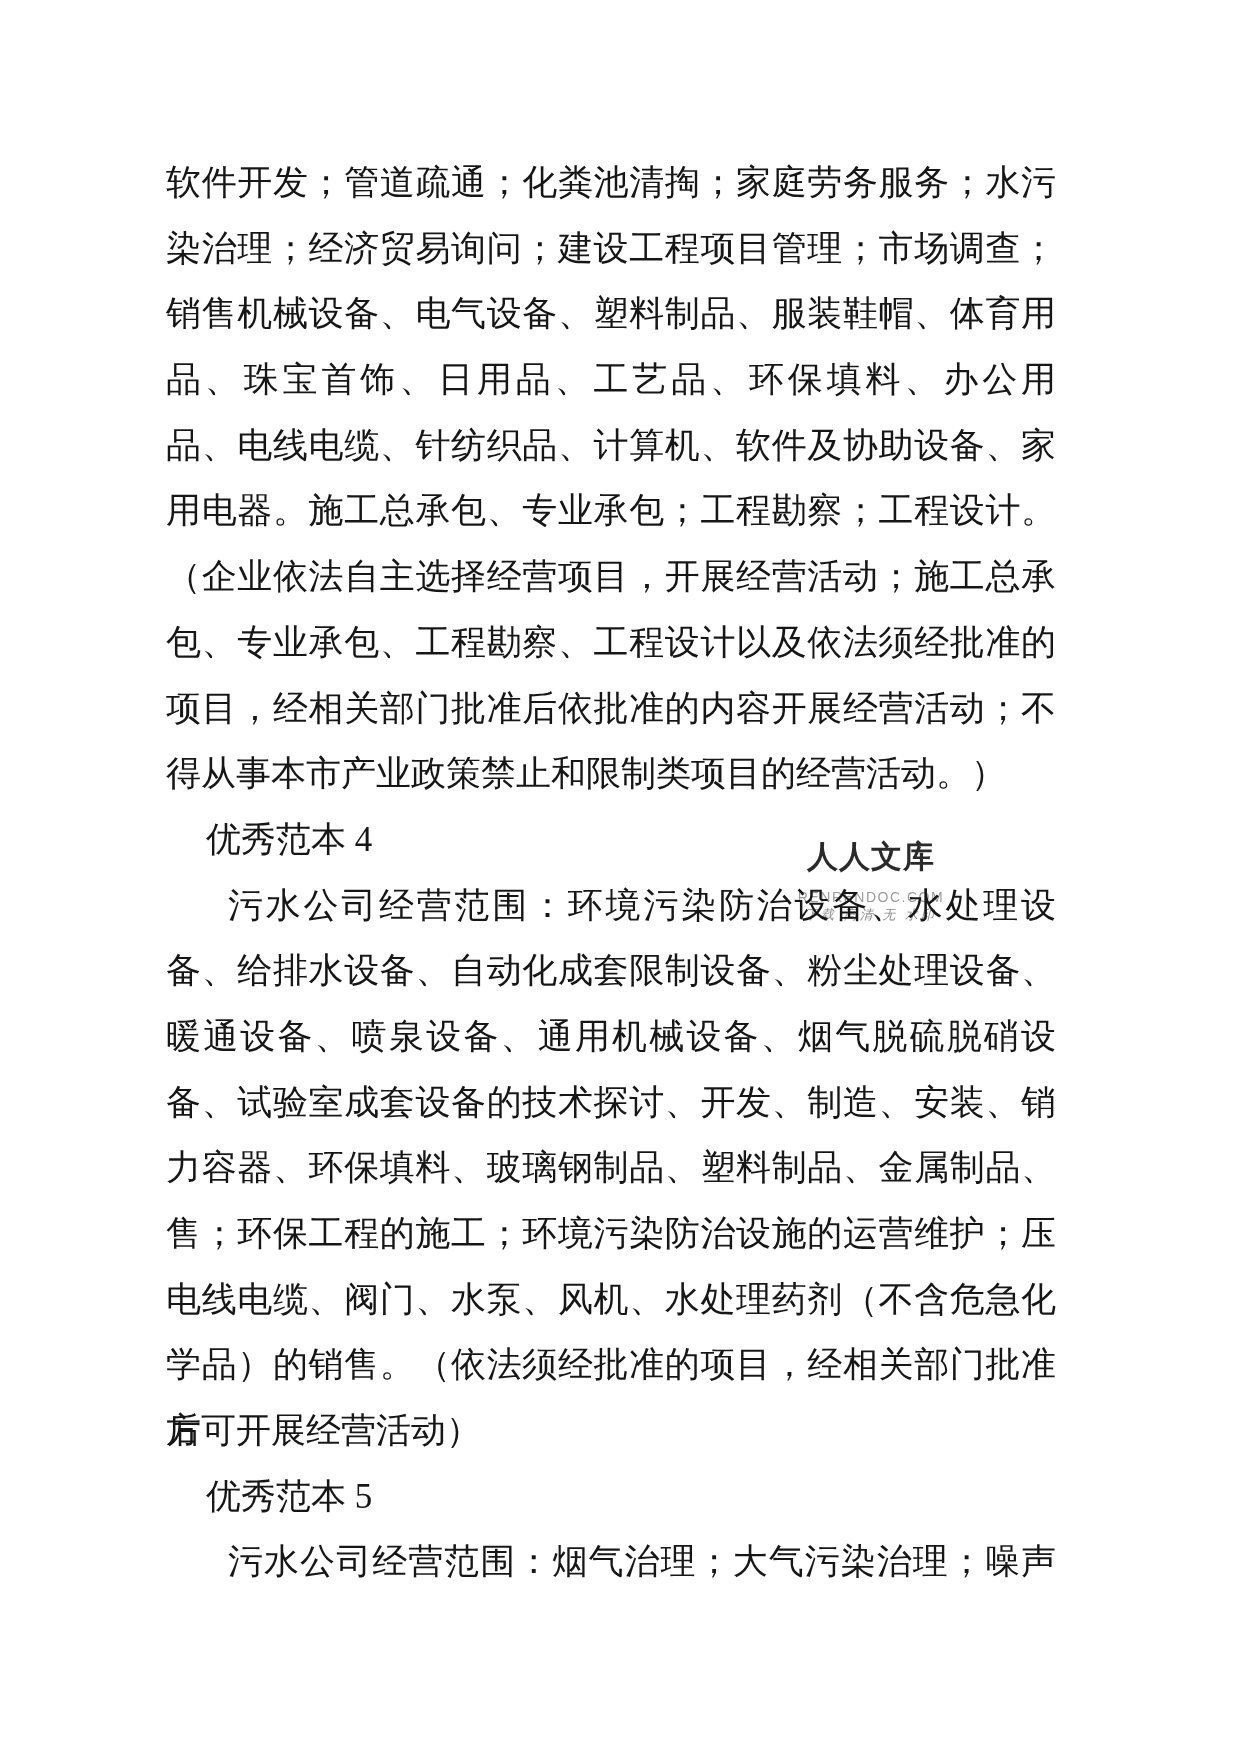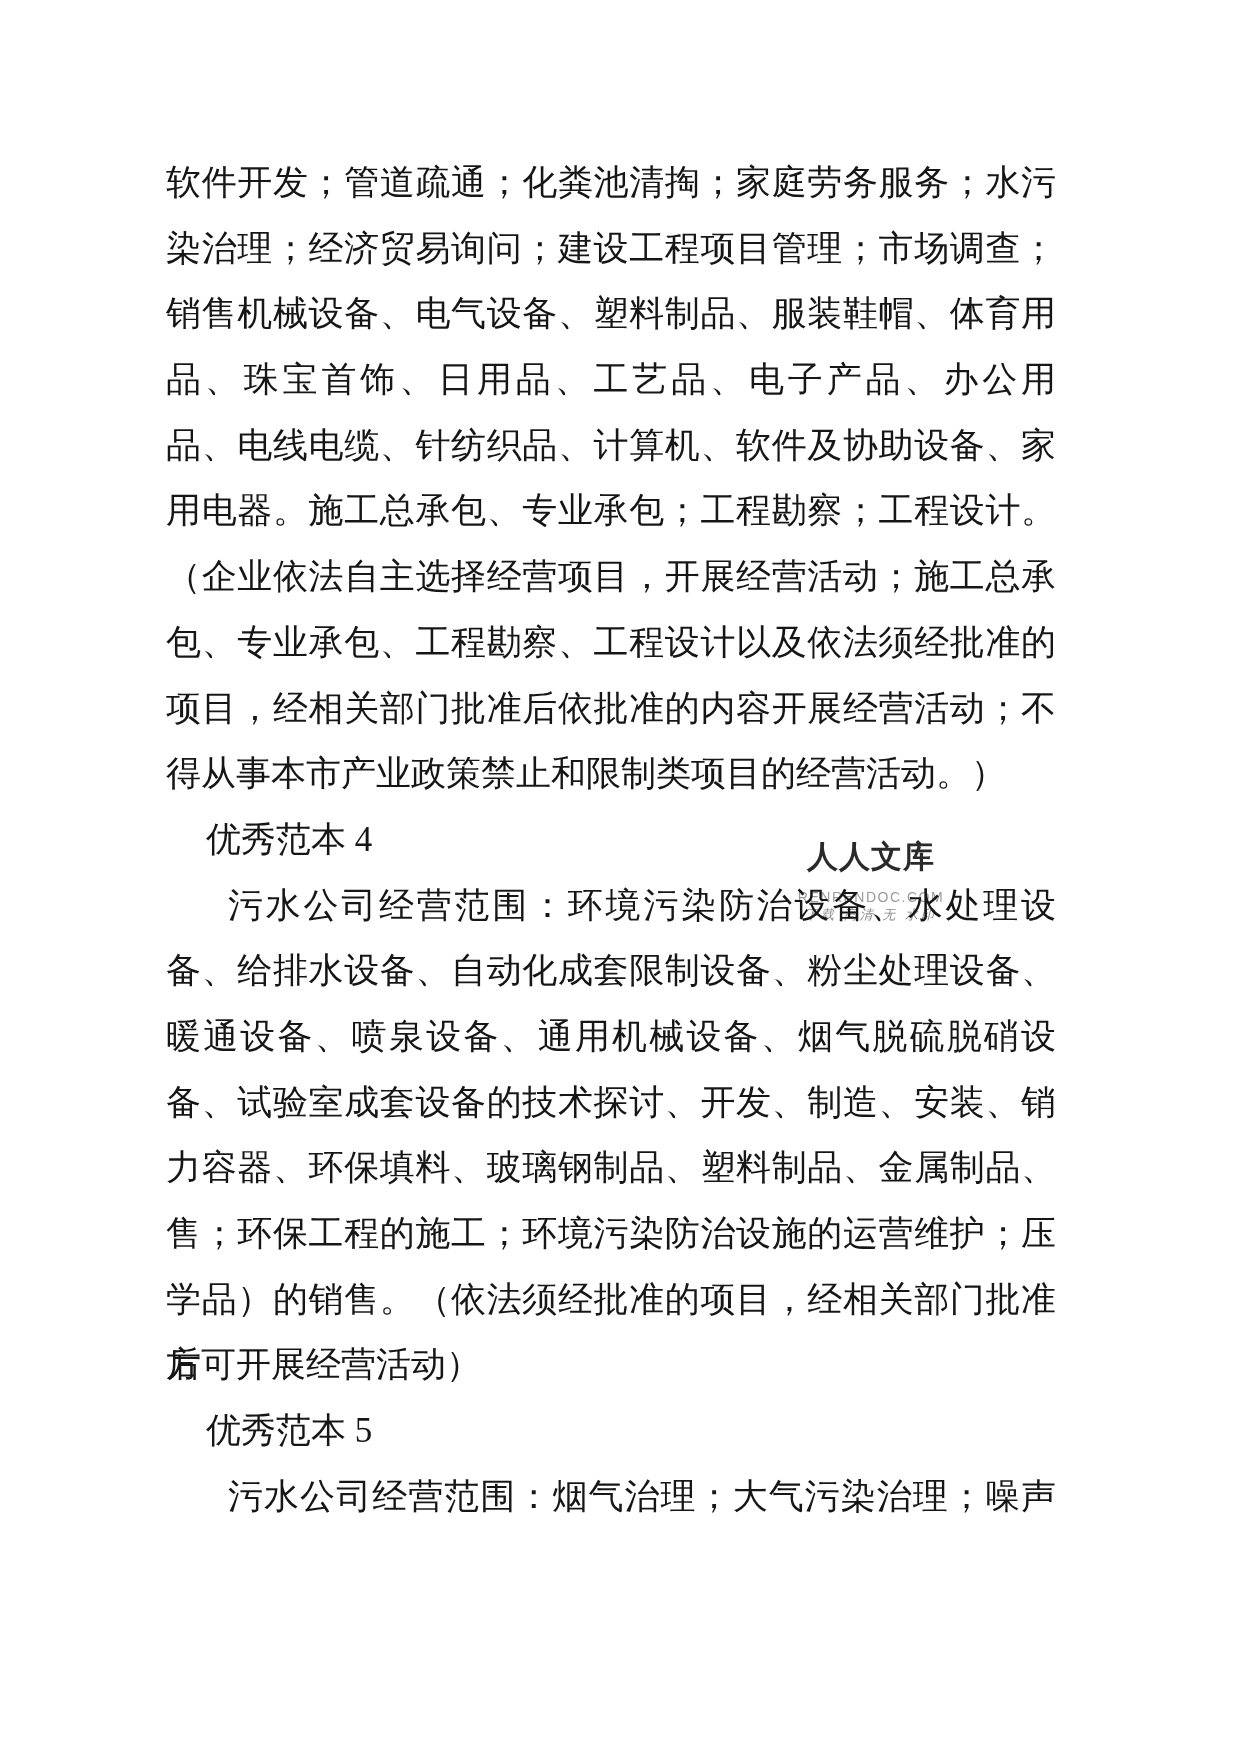--- a/index.html
+++ b/index.html
@@ -78,33 +78,34 @@
   <div class="watermark">
     <div class="wm-title">人人文库</div>
     <div class="wm-domain">RENRENDOC.COM</div>
     <div class="wm-tagline">下载 高清 无 水印</div>
   </div>
 
   <div class="textblock">
     <div class="line j">软件开发；管道疏通；化粪池清掏；家庭劳务服务；水污</div>
     <div class="line j">染治理；经济贸易询问；建设工程项目管理；市场调查；</div>
     <div class="line j">销售机械设备、电气设备、塑料制品、服装鞋帽、体育用</div>
-    <div class="line j">品、珠宝首饰、日用品、工艺品、电子产品、办公用</div>
+    <div class="line j">品、珠宝首饰、日用品、工艺品、环保填料、办公用</div>
     <div class="line j">品、电线电缆、针纺织品、计算机、软件及协助设备、家</div>
     <div class="line j">用电器。施工总承包、专业承包；工程勘察；工程设计。</div>
     <div class="line j">（企业依法自主选择经营项目，开展经营活动；施工总承</div>
     <div class="line j">包、专业承包、工程勘察、工程设计以及依法须经批准的</div>
     <div class="line j">项目，经相关部门批准后依批准的内容开展经营活动；不</div>
     <div class="line">得从事本市产业政策禁止和限制类项目的经营活动。）</div>
     <div class="line ind-small">优秀范本 4</div>
     <div class="line j ind-para">污水公司经营范围：环境污染防治设备、水处理设</div>
     <div class="line j">备、给排水设备、自动化成套限制设备、粉尘处理设备、</div>
     <div class="line j">暖通设备、喷泉设备、通用机械设备、烟气脱硫脱硝设</div>
     <div class="line j">备、试验室成套设备的技术探讨、开发、制造、安装、销</div>
     <div class="line j">力容器、环保填料、玻璃钢制品、塑料制品、金属制品、</div>
     <div class="line j">售；环保工程的施工；环境污染防治设施的运营维护；压</div>
+    <div class="line j">电线电缆、阀门、水泵、风机、水处理药剂（不含危急化</div>
     <div class="line j">学品）的销售。（依法须经批准的项目，经相关部门批准后</div>
     <div class="line">方可开展经营活动）</div>
     <div class="line ind-small">优秀范本 5</div>
     <div class="line j ind-para">污水公司经营范围：烟气治理；大气污染治理；噪声</div>
   </div>
 
 </div>
 
 </body></html>

